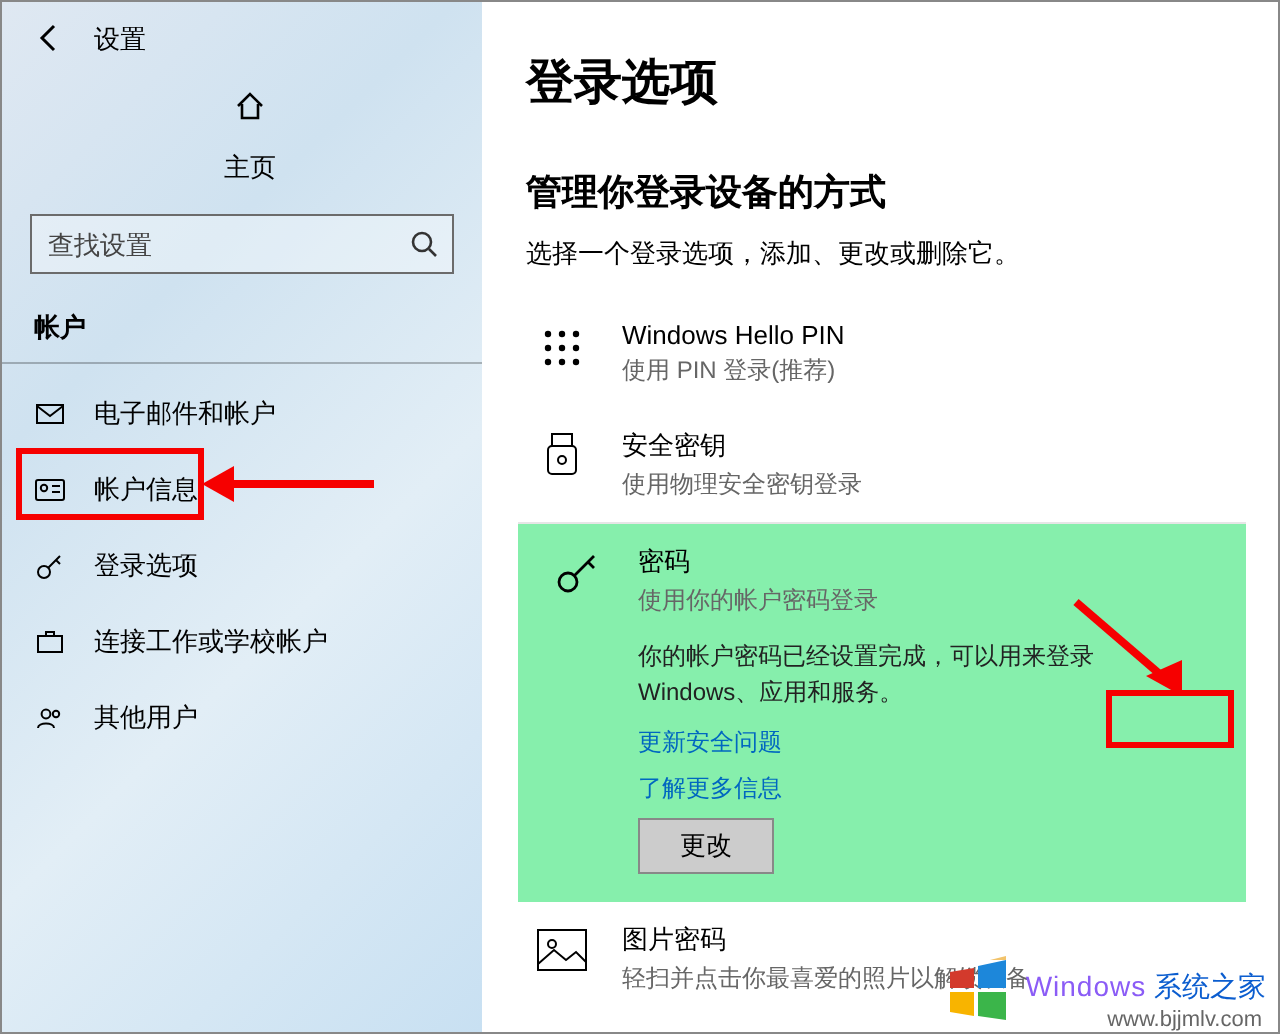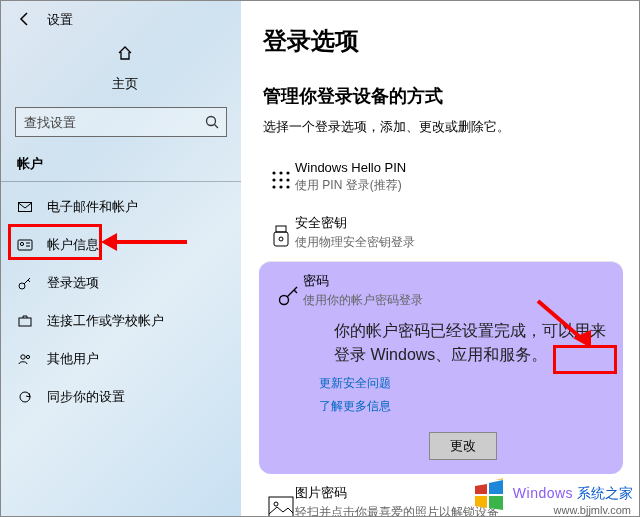--- a/index.html
+++ b/index.html
@@ -80,38 +80,38 @@
   .main {
     flex:1;
     padding: 24px 20px 10px 22px;
     overflow:hidden;
     position:relative;
   }
   h1 { font-size:24px; font-weight:600; margin-bottom:18px;}
   h2 { font-size:18px; font-weight:600; margin-bottom:10px;margin-top:27px;}
   .hint { font-size:13px; margin-bottom:14px;}
   .option {
-    display:flex; align-items:flex-end;
+    display:flex; align-items:flex-start;
     padding: 10px 4px 10px 4px;
+    gap: 16px;
   }
   .option .oicon { width:28px; height:28px; flex-shrink:0; display:flex;align-items:center;justify-content:center;}
   .option .otexts { flex:1; }
   .otitle { font-size:13px; }
   .odesc { font-size:12px; color:#666; margin-top:2px;}
   .expanded {
-    background:#c4b5fd;
+    background:#86efac;
     border-top:1px solid #e6e6e6;
     padding: 10px 16px 14px 16px;
     margin: 0 -4px;
-    border-radius: 12px;
   }
   .exp-body { padding-left: 44px; }
-  .exp-text { font-size:16px; color:#222; margin: 6px 0 8px 15px; line-height:1.5;}
+  .exp-text { font-size:12px; color:#222; margin: 6px 0 8px 0; line-height:1.5;}
   .link { color:#0067c0; font-size:12px; display:block; margin:6px 0; cursor:pointer;}
-  .change-row { text-align:center; margin-top:17px;}
+  .change-row { text-align:left; margin-top:6px;}
   .change-btn {
     display:inline-block;
     background:#ccc;
     border:1px solid #888;
     padding: 4px 20px;
     font-size:13px;
     cursor:pointer;
   }
   
   .annot-box {
@@ -208,29 +208,20 @@
     </div>
     <div class="nav-item">
       <span class="icon-wrap">
         <svg width="16" height="16" viewBox="0 0 16 16">
             <circle cx="6" cy="6" r="2.2" stroke="#000" fill="none"></circle>
             <path d="M2 13 C2 10 10 10 10 13" stroke="#000" fill="none"></path>
             <circle cx="11" cy="6" r="1.6" stroke="#000" fill="none"></circle>
           </svg>
       </span>
       <span>其他用户</span>
-    </div>
-    <div class="nav-item">
-      <span class="icon-wrap">
-        <svg width="16" height="16" viewBox="0 0 16 16">
-            <path d="M3 8 A5 5 0 0 1 13 8 M13 8 A5 5 0 0 1 3 8" stroke="#000" fill="none"></path>
-            <path d="M12 4 L13 8 L9 7" stroke="#000" fill="none"></path>
-          </svg>
-      </span>
-      <span>同步你的设置</span>
     </div>
   </div>
 
   <div class="main">
     <h1>登录选项</h1>
     <h2>管理你登录设备的方式</h2>
     <div class="hint">选择一个登录选项，添加、更改或删除它。</div>
 
     <div class="option">
       <span class="oicon">

